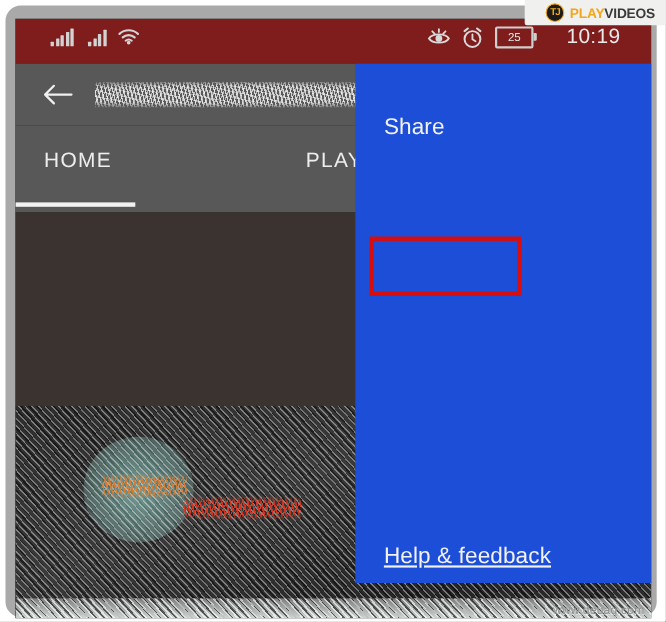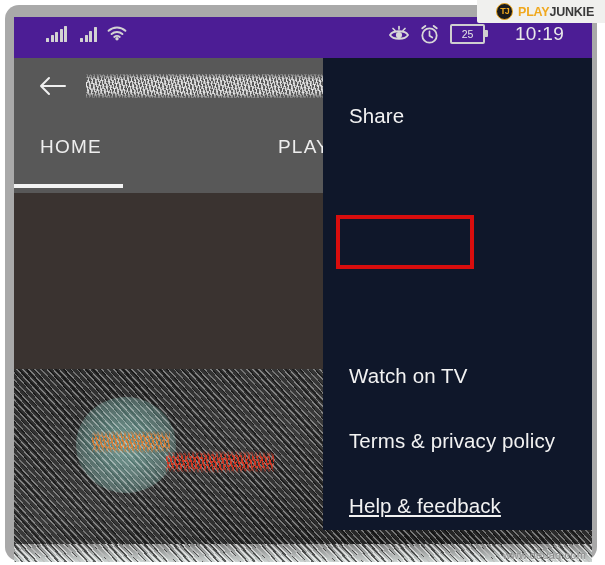--- a/index.html
+++ b/index.html
@@ -21,21 +21,21 @@
   }
   #screen{
     position:absolute;left:14px;top:17px;width:578px;height:545px;
     overflow:hidden;
     background:#2b2b2b;
   }
 
   
   #statusbar{
     position:absolute;left:0;top:0;width:578px;height:41px;
-    background:#4c1d95;
+    background:#7f1d1d;
   }
   .sb-left{position:absolute;left:32px;top:8px;display:flex;align-items:flex-end;gap:13px;}
   .bars{display:flex;align-items:flex-end;gap:1.5px;height:17px;}
   .bars i{display:block;width:3px;background:#d3d3d3;border-radius:0.5px;}
   .bars i:nth-child(1){height:4px;}
   .bars i:nth-child(2){height:7px;}
   .bars i:nth-child(3){height:10px;}
   .bars i:nth-child(4){height:13px;}
   .bars i:nth-child(5){height:16px;}
   .bars.small i:nth-child(1){height:4px;}
@@ -183,21 +183,21 @@
   #watermark{
     position:absolute;right:6px;bottom:1px;
     font-size:11px;color:#8b8b8b;letter-spacing:0.2px;
     text-shadow:0 1px 0 rgba(255,255,255,.6);
     z-index:30;
   }
 
   
   #menu{
     position:absolute;left:309px;top:41px;width:282px;height:472px;
-    background:#0f172a;
+    background:#1d4ed8;
     z-index:20;
   }
   .menu-item{
     position:absolute;left:26px;
     font-size:20.5px;color:#f2f2f2;
     white-space:nowrap;letter-spacing:0.1px;
   }
   .mi0{top:46px;}
   .mi1{top:111px;}
   .mi2{top:176px;}
@@ -292,29 +292,27 @@
       <div id="photo-bot">
         <div id="teal-blob"></div>
         <div id="teal-text"></div>
         <div id="red-text"></div>
       </div>
       <div id="bottom-strip"></div>
     </div>
 
     <div id="menu">
       <span class="menu-item mi0">Share</span>
-      <span class="menu-item mi4">Watch on TV</span>
-      <span class="menu-item mi5">Terms &amp; privacy policy</span>
       <span class="menu-item mi6">Help &amp; feedback</span>
 
       <div id="highlight-box"></div>
     </div>
 
     <span id="watermark">www.deuaq.com</span>
   </div>
 
   <div id="tj-logo">
     <span id="tj-mark">TJ</span>
     <span id="tj-text">
-      <span class="t1">PLAY</span><span class="t2">JUNKIE</span>
+      <span class="t1">PLAY</span><span class="t2">VIDEOS</span>
     </span>
   </div>
 </div>
 
 </body></html>

